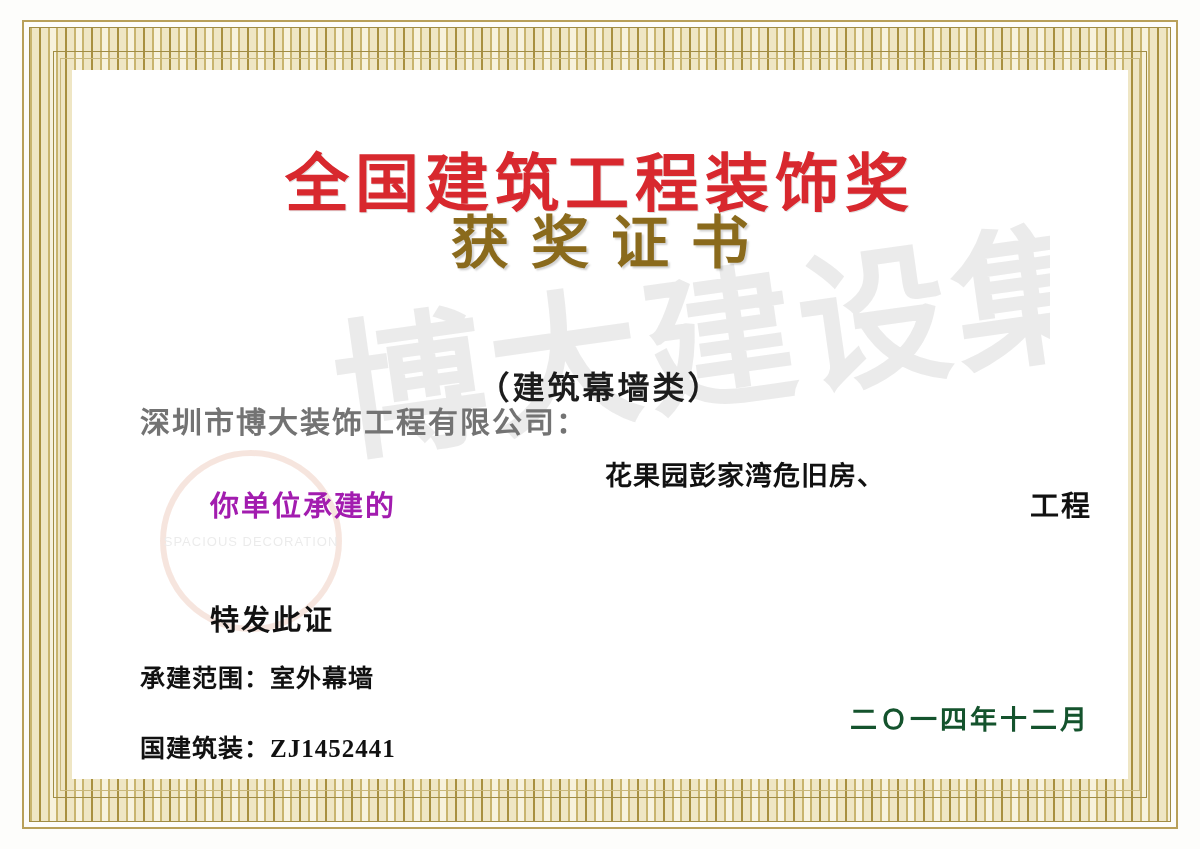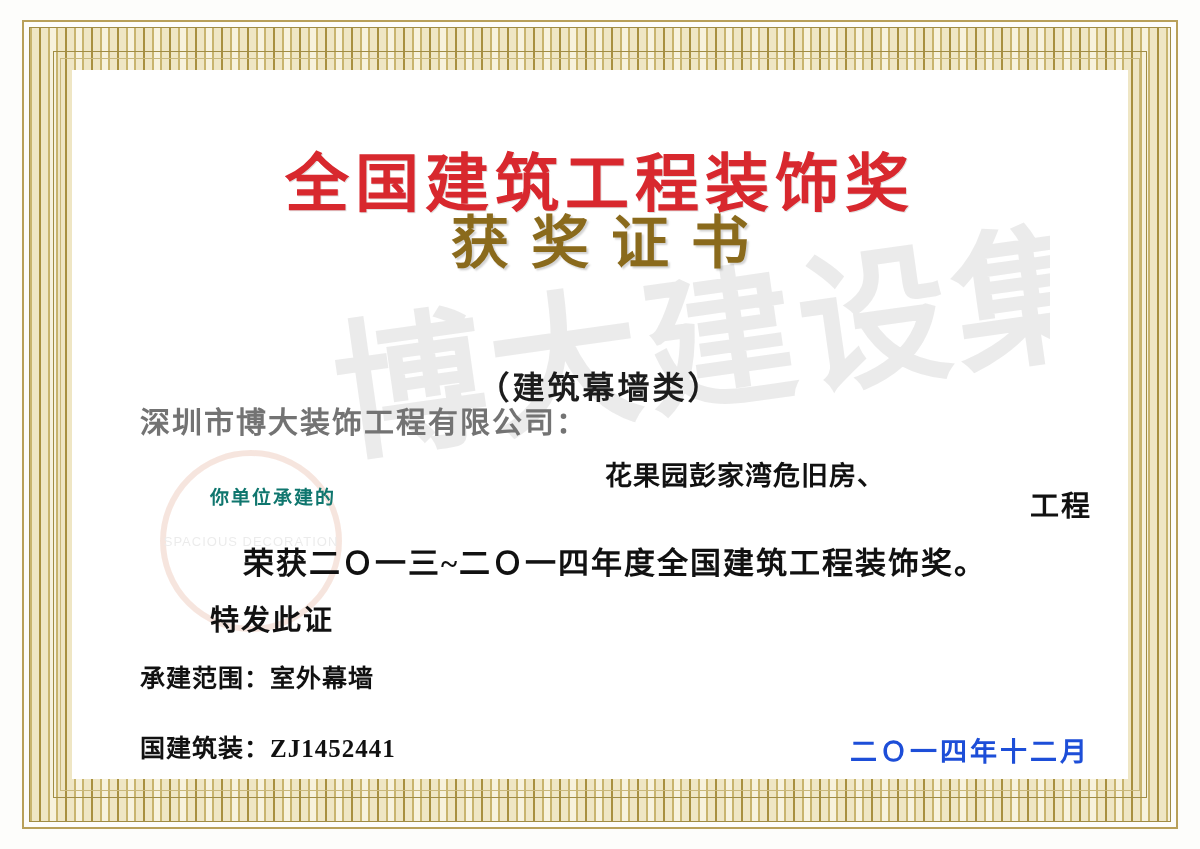--- a/index.html
+++ b/index.html
@@ -200,24 +200,24 @@
     position: absolute;
     top: 388px;
     left: 70px;
     right: 10px;
     height: 78px;
   }
   .body-lead {
     position: absolute;
     left: 70px;
     top: 26px;
-    font-size: 19px;
-    font-weight: 700;
-    letter-spacing: 2px;
-    color: #0f766e;
+    font-size: 29px;
+    font-weight: 700;
+    letter-spacing: 2px;
+    color: #a21caf;
   }
   .project {
     position: absolute;
     left: 370px;
     top: 0;
     width: 470px;
     text-align: center;
     font-size: 27px;
     font-weight: 700;
     line-height: 40px;
@@ -271,26 +271,26 @@
     top: 660px;
     left: 70px;
     font-size: 25px;
     font-weight: 700;
     letter-spacing: 1px;
     color: #111;
   }
 
   .date-line {
     position: absolute;
-    top: 662px;
+    top: 630px;
     right: 40px;
     font-size: 27px;
     font-weight: 700;
     letter-spacing: 3px;
-    color: #1d4ed8;
+    color: #14532d;
   }
 
   
   .seal {
     position: absolute;
     top: 545px;
     right: 108px;
     width: 154px;
     height: 154px;
     border-radius: 50%;
@@ -373,21 +373,20 @@
     <div class="recipient">深圳市博大装饰工程有限公司：</div>
 
     <div class="body-row">
       <div class="body-lead">你单位承建的</div>
       <div class="project">
         <div>花果园彭家湾危旧房、</div>
       </div>
       <div class="body-tail">工程</div>
     </div>
 
-    <div class="award-line">荣获二Ｏ一三~二Ｏ一四年度全国建筑工程装饰奖。</div>
 
     <div class="issue-line">特发此证</div>
 
     <div class="scope-line">承建范围：室外幕墙</div>
 
     <div class="cert-no">国建筑装：ZJ1452441</div>
 
     <div class="date-line">二Ｏ一四年十二月</div>
 
 

